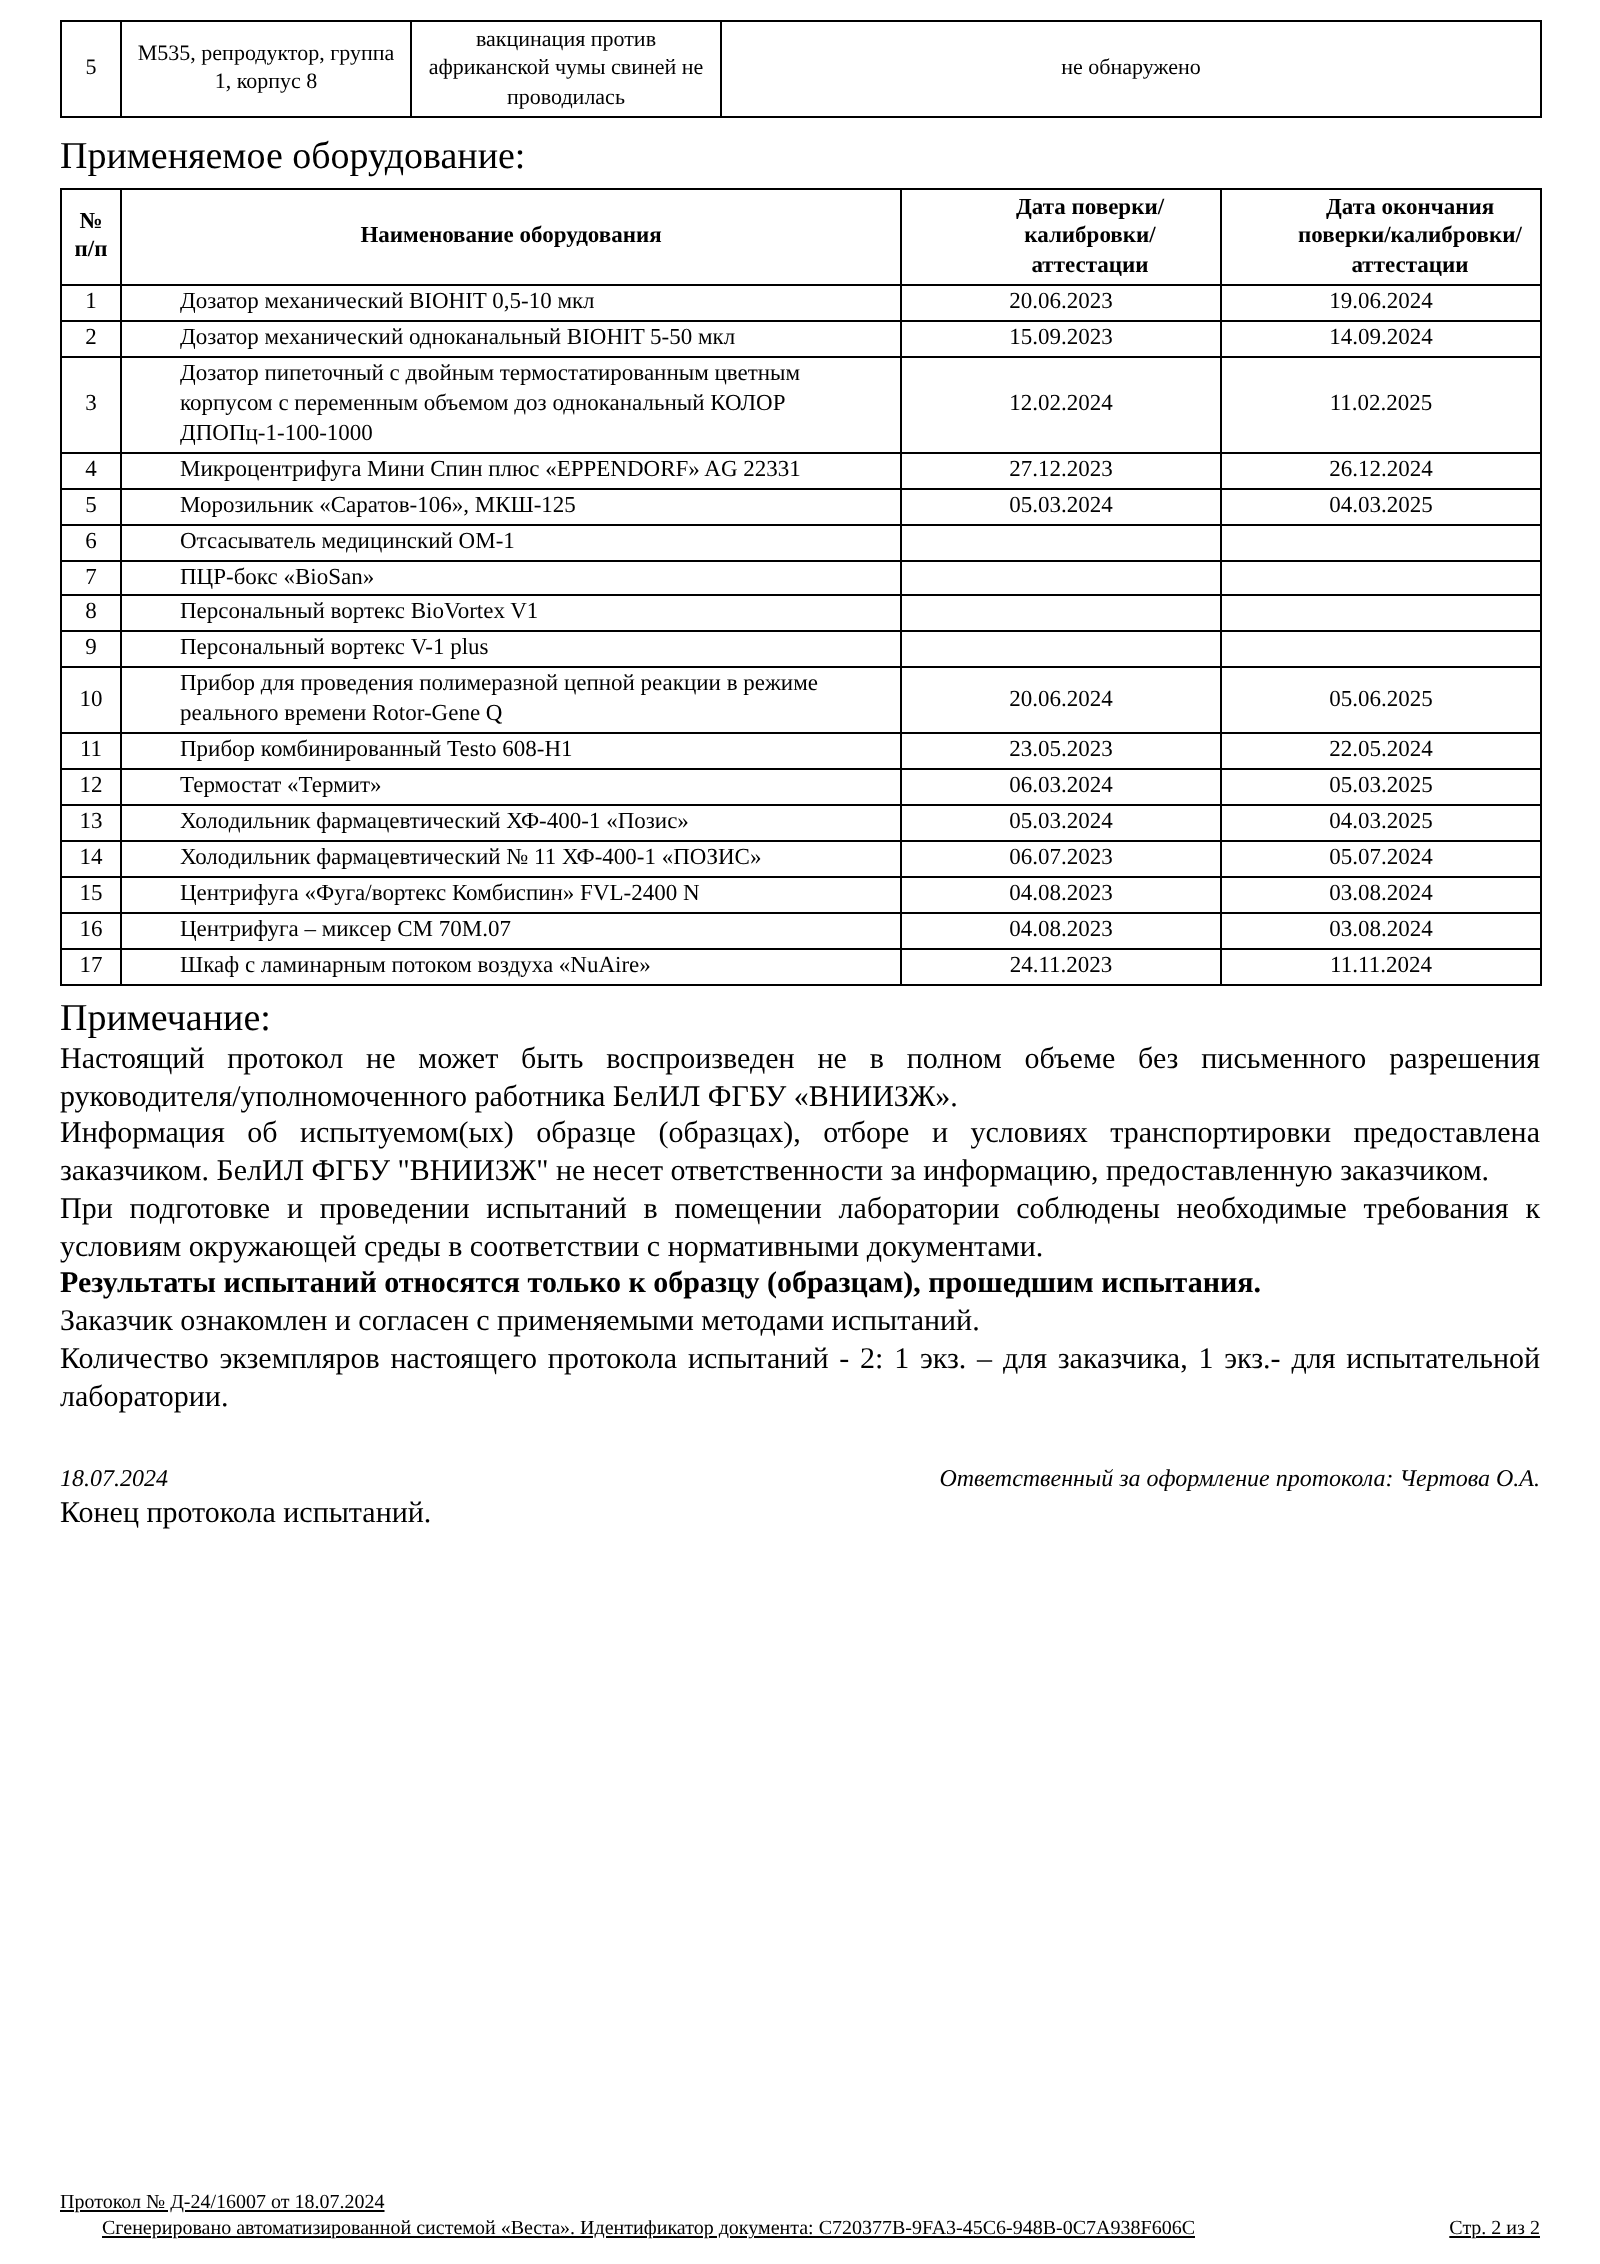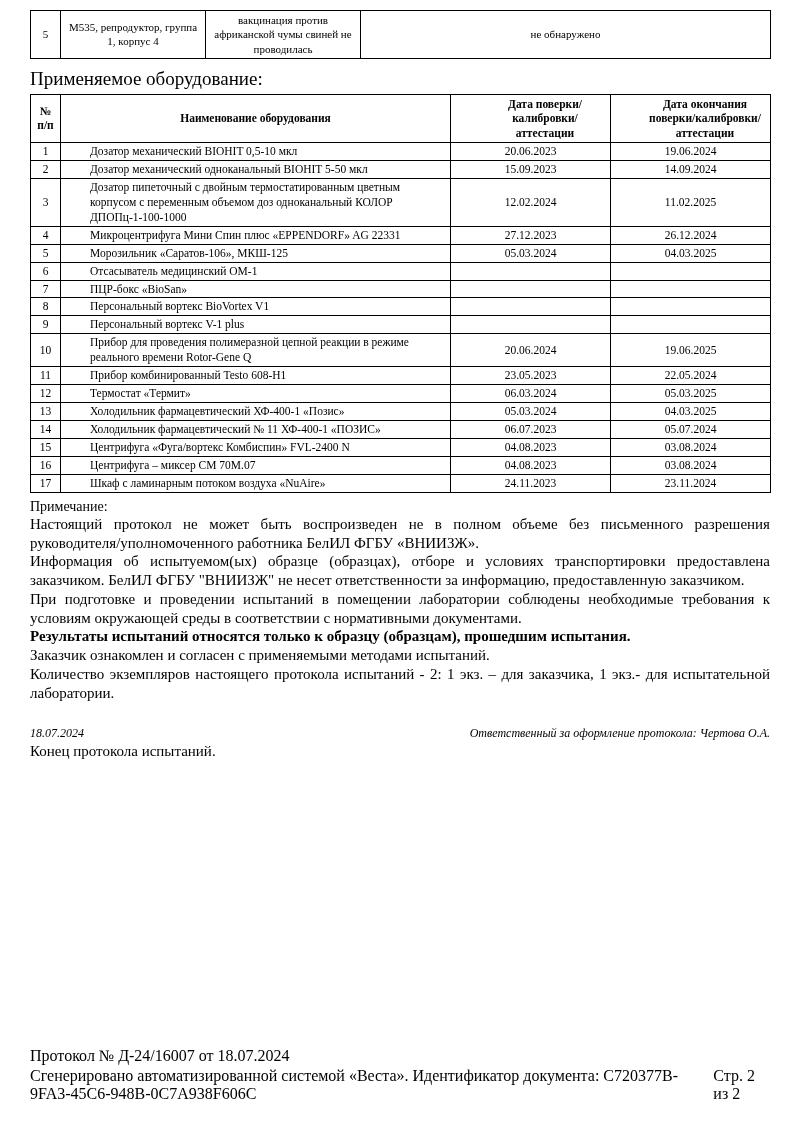--- a/index.html
+++ b/index.html
@@ -23,40 +23,40 @@
   
   .equip-table { font-size: 11.5px; }
   .equip-table th { font-weight: bold; text-align: center; padding: 2px 3px; line-height: 1.25; }
   .equip-table td { padding: 1px 4px; line-height: 1.3; height: 17px; }
   .equip-table .col-num { width: 30px; }
   .equip-table .col-name { width: 390px; }
   .equip-table .col-date { width: 160px; padding-left: 32px; }
   .equip-table td.cell-num, .equip-table td.cell-date { text-align: center; }
   .equip-table td.cell-name { text-align: left; padding-left: 29px; }
 
-  .notes-title { font-size: 14px; margin-top: 6px; }
+  .notes-title { font-size: 19px; margin-top: 6px; }
   .note-par { font-size: 15px; line-height: 1.25; text-align: justify; }
   .note-par.bold { font-weight: bold; }
 
   .sig-row { display: flex; justify-content: space-between; font-size: 12px; margin-top: 24px; font-style: italic; }
   .end-line { font-size: 15px; margin-top: 2px; }
 
-  .footer { position: absolute; left: 30px; right: 30px; bottom: 29px; font-size: 16px; }
-  .footer-row { display: flex; justify-content: space-between; margin-top: 2px; }
+  .footer { position: absolute; left: 30px; right: 30px; bottom: 12px; font-size: 10px; text-decoration: underline; }
+  .footer-row { display: flex; justify-content: space-between; margin-top: 2px; margin-left: 21px; }
 </style>
 </head>
 <body>
 
 <div class="page">
 
   <table class="top-table">
     <tbody>
       <tr>
         <td class="c-num">5</td>
-        <td class="c-sample">М535, репродуктор, группа 1, корпус 4</td>
+        <td class="c-sample">М535, репродуктор, группа 1, корпус 8</td>
         <td class="c-vacc">вакцинация против африканской чумы свиней не проводилась</td>
         <td class="c-result">не обнаружено</td>
       </tr>
     </tbody>
   </table>
 
   <p class="section-title">Применяемое оборудование:</p>
 
   <table class="equip-table">
     <thead>
@@ -119,21 +119,21 @@
         <tr>
           <td class="cell-num">9</td>
           <td class="cell-name">Персональный вортекс V-1 plus</td>
           <td class="cell-date"></td>
           <td class="cell-date"></td>
         </tr>
         <tr>
           <td class="cell-num">10</td>
           <td class="cell-name">Прибор для проведения полимеразной цепной реакции в режиме реального времени Rotor-Gene Q</td>
           <td class="cell-date">20.06.2024</td>
-          <td class="cell-date">19.06.2025</td>
+          <td class="cell-date">05.06.2025</td>
         </tr>
         <tr>
           <td class="cell-num">11</td>
           <td class="cell-name">Прибор комбинированный Testo 608-H1</td>
           <td class="cell-date">23.05.2023</td>
           <td class="cell-date">22.05.2024</td>
         </tr>
         <tr>
           <td class="cell-num">12</td>
           <td class="cell-name">Термостат «Термит»</td>
@@ -161,21 +161,21 @@
         <tr>
           <td class="cell-num">16</td>
           <td class="cell-name">Центрифуга – миксер СМ 70М.07</td>
           <td class="cell-date">04.08.2023</td>
           <td class="cell-date">03.08.2024</td>
         </tr>
         <tr>
           <td class="cell-num">17</td>
           <td class="cell-name">Шкаф с ламинарным потоком воздуха «NuAire»</td>
           <td class="cell-date">24.11.2023</td>
-          <td class="cell-date">23.11.2024</td>
+          <td class="cell-date">11.11.2024</td>
         </tr>
       </tbody>
   </table>
 
   <p class="notes-title">Примечание:</p>
   <div id="notes-container">
       <p class="note-par">Настоящий протокол не может быть воспроизведен не в полном объеме без письменного разрешения руководителя/уполномоченного работника БелИЛ ФГБУ «ВНИИЗЖ».</p>
       <p class="note-par">Информация об испытуемом(ых) образце (образцах), отборе и условиях транспортировки предоставлена заказчиком. БелИЛ ФГБУ "ВНИИЗЖ" не несет ответственности за информацию, предоставленную заказчиком.</p>
       <p class="note-par">При подготовке и проведении испытаний в помещении лаборатории соблюдены необходимые требования к условиям окружающей среды в соответствии с нормативными документами.</p>
       <p class="note-par bold">Результаты испытаний относятся только к образцу (образцам), прошедшим испытания.</p>

